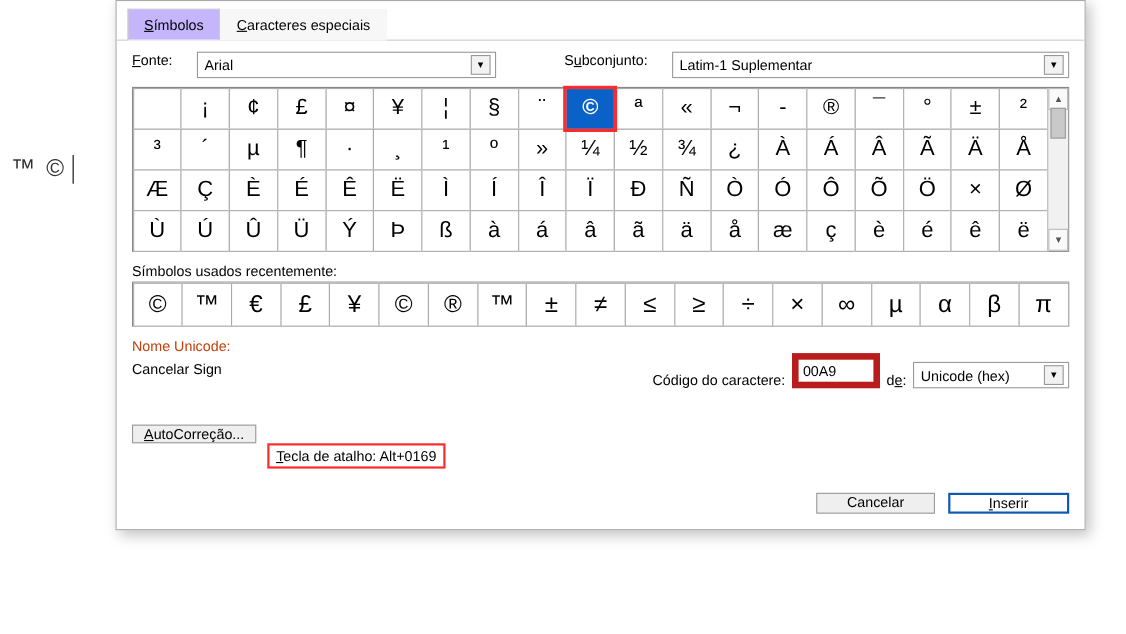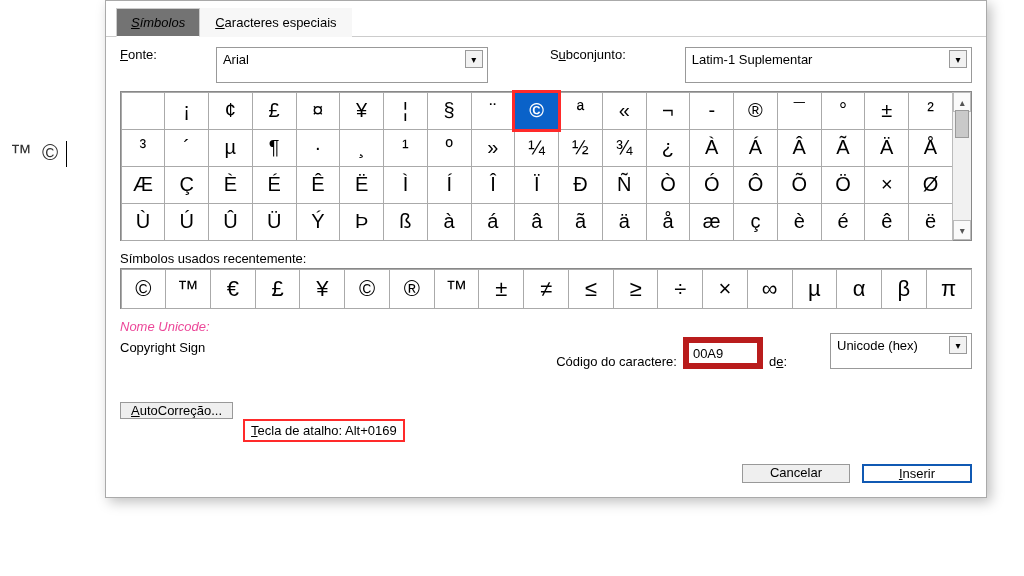--- a/index.html
+++ b/index.html
@@ -68,42 +68,40 @@
     padding: 6px 14px 6px 14px;
     border: 1px solid transparent;
     border-bottom: none;
     font-size: 13px;
     position: relative;
     top: 1px;
     background: #f7f7f7;
     cursor: default;
   }
   .tab.active {
-    background: #737373;
+    background: #c4b5fd;
     border-color: #ccc;
     border-bottom: 1px solid #fff;
-    font-style: italic;
   }
 
   .body {
     padding: 10px 14px 12px 14px;
   }
 
   .row { display: flex; align-items: flex-start; gap: 22px; }
   .row.top-selects { margin-bottom: 8px; }
   label.lbl { font-size: 13px; }
   .select {
     border: 1px solid #999;
     height: 22px;
     display: flex; align-items: center;
-    padding: 0 4px 12px 6px;
+    padding: 0 4px 0 6px;
     font-size: 13px;
     background: #fff;
     justify-content: space-between;
-    margin-left: 37px;
   }
   .select .arrow {
     border: 1px solid #999;
     width: 16px; height: 16px;
     display: flex; align-items: center; justify-content: center;
     font-size: 10px;
     background: #f2f2f2;
     margin-left: 6px;
   }
   .grid-wrap {
@@ -171,21 +169,21 @@
     margin: -0.5px;
   }
 
   .unicode-row {
     display: flex;
     align-items: flex-start;
     margin-top: 10px;
     gap: 8px;
   }
   .unicode-left { flex: 1; }
-  .unicode-left .hdr { font-size: 13px; color: #ec4899; font-style: italic; }
+  .unicode-left .hdr { font-size: 13px; color: #c2410c; }
   .unicode-left .name { font-size: 13px; margin-top: 6px; }
   .code-group {
     display: flex; align-items: flex-end; gap: 6px;
     margin-top: 14px;
   }
   .textbox {
     border: 6px solid #b91c1c;
     height: 20px;
     padding: 0 4px;
     font-size: 13px;
@@ -358,21 +356,21 @@
           <div class="cell">∞</div>
           <div class="cell">µ</div>
           <div class="cell">α</div>
           <div class="cell">β</div>
           <div class="cell">π</div>
         </div>
 
       <div class="unicode-row">
         <div class="unicode-left">
           <div class="hdr">Nome Unicode:</div>
-          <div class="name">Copyright Sign</div>
+          <div class="name">Cancelar Sign</div>
         </div>
         <div class="code-group">
           <label class="lbl">Código do caractere:</label>
           <div class="textbox" style="width:60px">00A9</div>
           <label class="lbl">d<span class="u">e</span>:</label>
           <div class="select" style="width:130px">
             <span>Unicode (hex)</span>
             <span class="arrow">▾</span>
           </div>
         </div>

